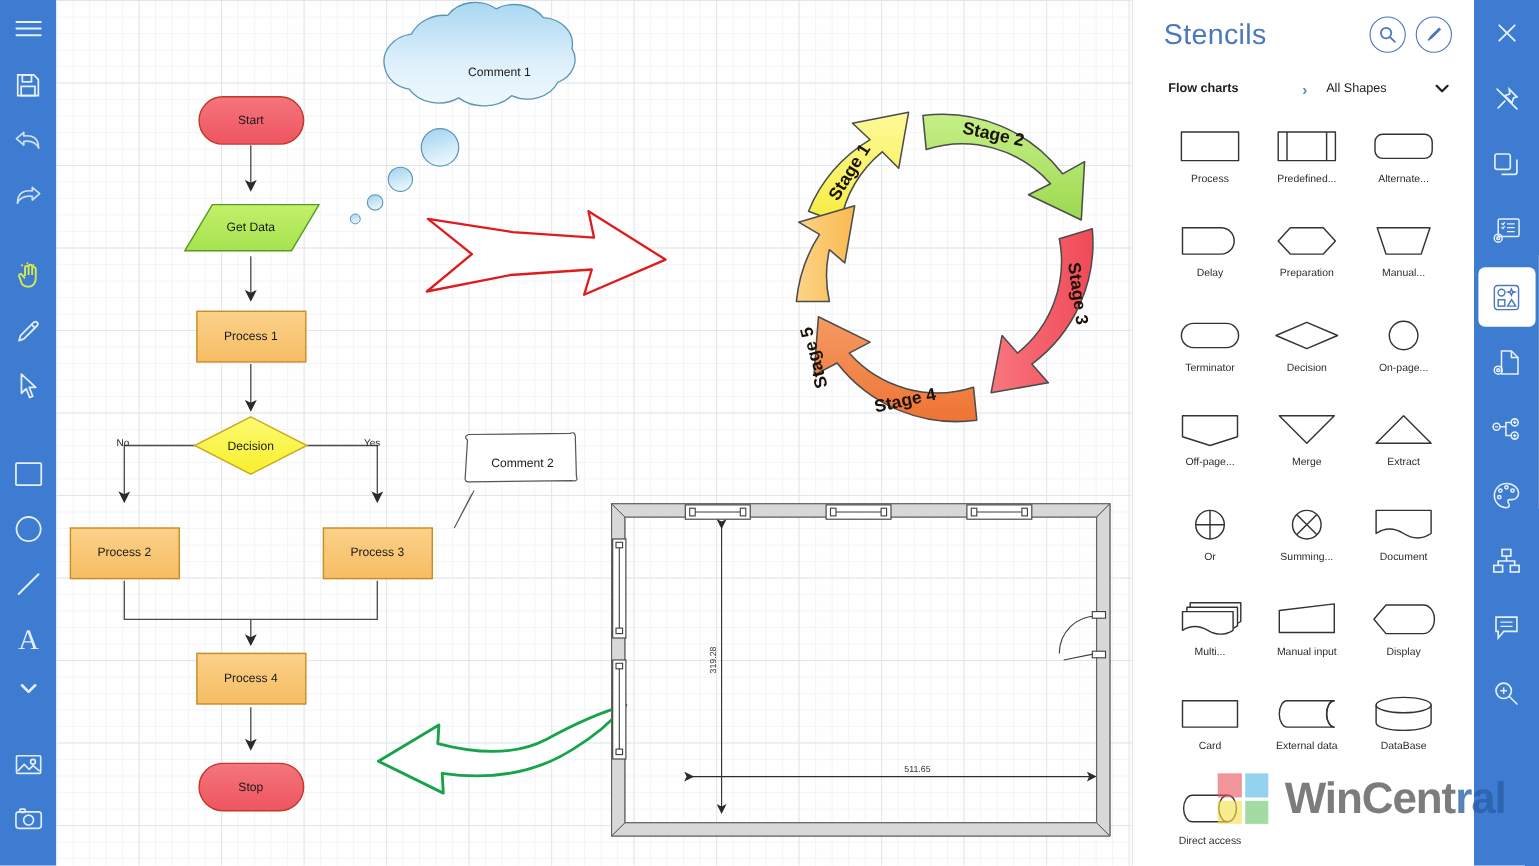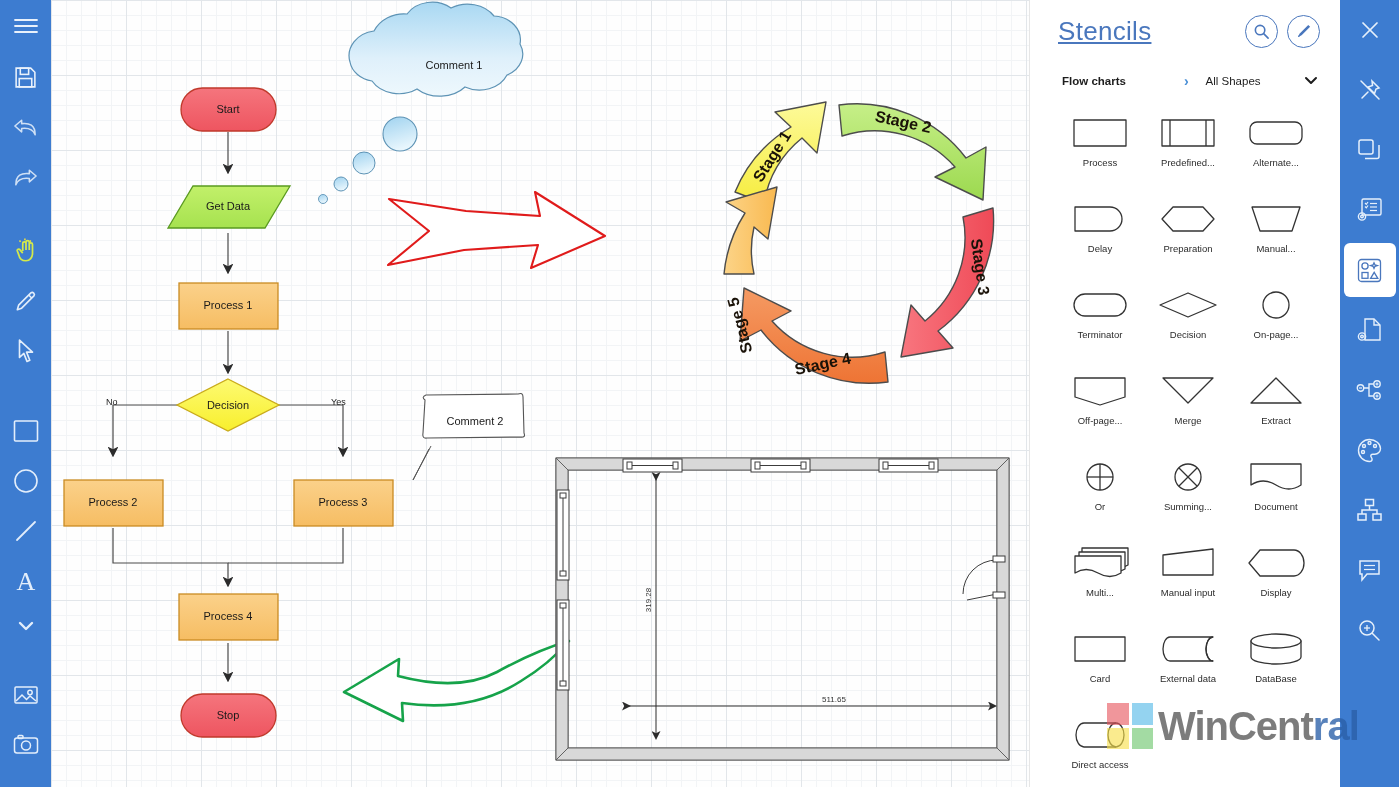--- a/index.html
+++ b/index.html
@@ -67,21 +67,20 @@
     position: absolute; left: 1029px; top: 0; width: 311px; height: 787px;
     background: #ffffff;
     border-left: 1px solid #e6e6e6;
   }
   .st-header {
     height: 62px; display: flex; align-items: center; padding: 0 20px 0 28px;
   }
   .st-title {
     font-size: 26px; color: #4a77bd; font-weight: 400; letter-spacing: .3px;
     flex: 1;
-    text-decoration: underline;
   }
   .st-hicon {
     width: 33px; height: 33px; border: 1.6px solid #4a77bd; border-radius: 50%;
     display: flex; align-items: center; justify-content: center;
     margin-left: 9px; cursor: pointer;
   }
   .st-crumb {
     height: 38px; display: flex; align-items: center; padding: 0 22px 0 32px;
     font-size: 11.5px; color: #1d1d1d; text-align: center;
   }
@@ -129,21 +128,21 @@
     position: absolute; left: 1107px; top: 703px;
     display: flex; align-items: center; pointer-events: none;
   }
   .wm-logo {
     width: 46px; height: 46px;
     display: grid; grid-template-columns: 1fr 1fr; grid-template-rows: 1fr 1fr;
     gap: 3px; opacity: .62;
   }
   .wm-text {
     font-size: 40px; font-weight: bold; letter-spacing: -1px;
-    margin-left: 5px; color: #585858; opacity: .78;
+    margin-left: 15px; color: #585858; opacity: .78;
     font-family: "Liberation Sans", sans-serif;
   }
   .wm-text .tail { color: #2a5fa8; }
 </style>
 </head>
 <body>
 
 <div id="app">
 
   <div class="left-bar">

